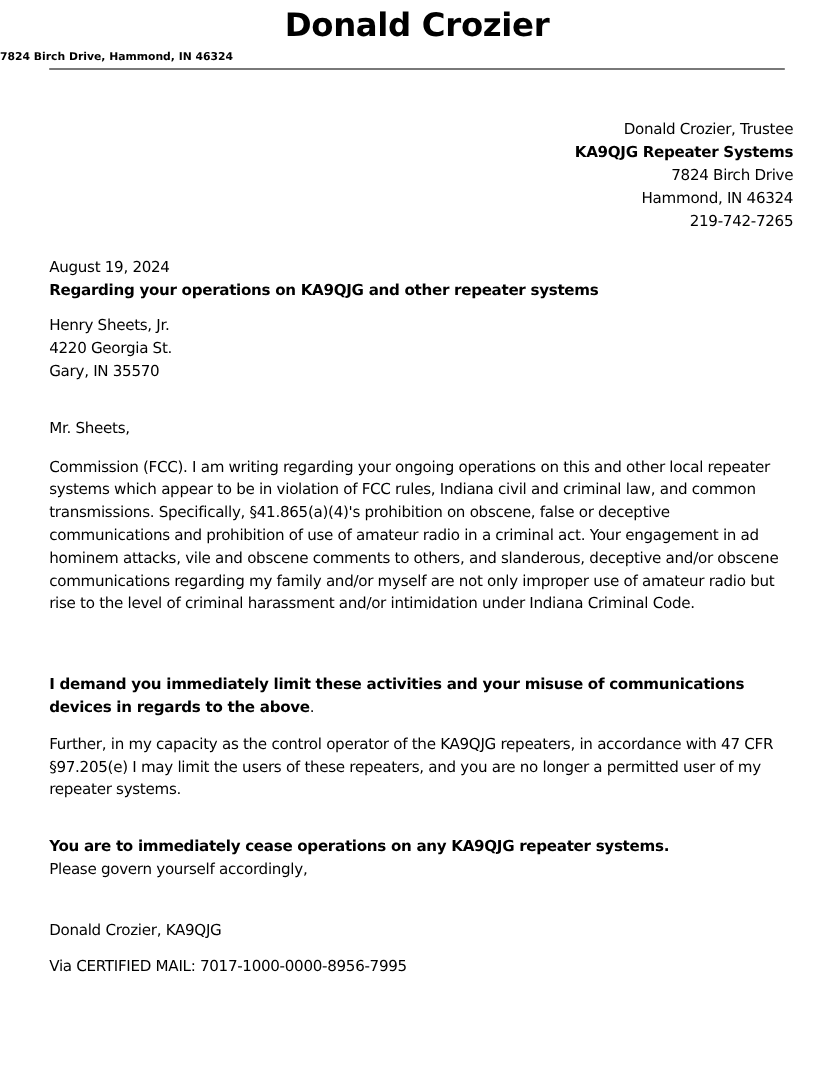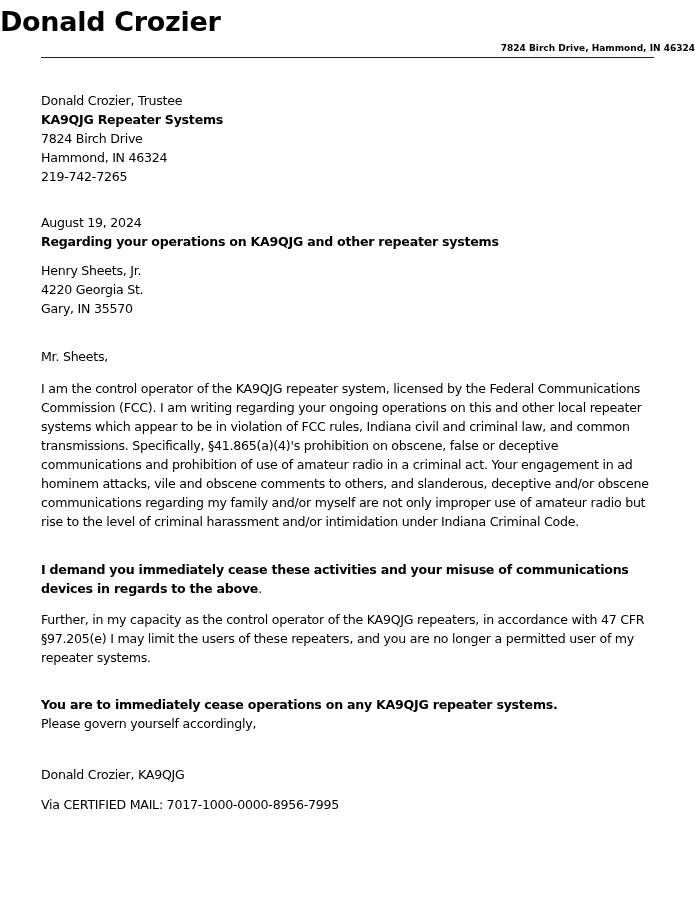--- a/index.html
+++ b/index.html
@@ -2,26 +2,26 @@
 <html><head>
 <meta charset="utf-8">
 <style>
   html, body { margin: 0; padding: 0; background: #ffffff; }
   body {
     width: 695px; height: 899px; position: relative; overflow: hidden;
     color: #000; font-family: "DejaVu Sans", sans-serif;
   }
   .letterhead-name {
     position: absolute; left: 0; width: 695px; top: 4px;
-    font-family: "DejaVu Sans", sans-serif;
+    text-align: center; font-family: "DejaVu Sans", sans-serif;
     font-weight: bold; font-size: 27px; line-height: 36px; letter-spacing: -0.3px;
   }
   .letterhead-address {
     position: absolute; left: 0; width: 695px; top: 42px;
-    text-align: right; font-weight: bold; font-size: 9px; line-height: 12px;
+    text-align: left; font-weight: bold; font-size: 9px; line-height: 12px;
     font-family: "DejaVu Sans", sans-serif;
   }
   .letterhead-rule {
     position: absolute; left: 41px; width: 613px; top: 57px; height: 0;
     border-top: 1.5px solid #222;
   }
   .block {
     position: absolute; left: 41px; width: 620px;
     font-size: 12.6px; line-height: 19px; letter-spacing: -0.25px;
     font-family: "DejaVu Sans", sans-serif;
@@ -31,21 +31,21 @@
   .para { white-space: normal; }
   .para div { white-space: nowrap; }
 </style>
 </head>
 <body>
 
 <div class="letterhead-name">Donald Crozier</div>
 <div class="letterhead-address">7824 Birch Drive, Hammond, IN 46324</div>
 <div class="letterhead-rule"></div>
 
-<div class="block" style="top:91px;">
+<div class="block" style="top:98px;text-align:right;">
   <div>Donald Crozier, Trustee</div>
   <div class="bold">KA9QJG Repeater Systems</div>
   <div>7824 Birch Drive</div>
   <div>Hammond, IN 46324</div>
   <div>219-742-7265</div>
 </div>
 
 <div class="block" style="top:213px;">
   <div>August 19, 2024</div>
   <div class="bold">Regarding your operations on KA9QJG and other repeater systems</div>
@@ -55,32 +55,31 @@
   <div>Henry Sheets, Jr.</div>
   <div>4220 Georgia St.</div>
   <div>Gary, IN 35570</div>
 </div>
 
 <div class="block" style="top:347px;">
   <div>Mr. Sheets,</div>
 </div>
 
 <div class="block para" style="top:379px;">
-  <div>I am the control operator of the KA9QJG repeater system, licensed by the Federal Communications</div>
   <div>Commission (FCC).  I am writing regarding your ongoing operations on this and other local repeater</div>
   <div>systems which appear to be in violation of FCC rules, Indiana civil and criminal law, and common</div>
   <div>transmissions.  Specifically, §41.865(a)(4)'s prohibition on obscene, false or deceptive</div>
   <div>communications and prohibition of use of amateur radio in a criminal act.  Your engagement in ad</div>
   <div>hominem attacks, vile and obscene comments to others, and slanderous, deceptive and/or obscene</div>
   <div>communications regarding my family and/or myself are not only improper use of amateur radio but</div>
   <div>rise to the level of criminal harassment and/or intimidation under Indiana Criminal Code.</div>
 </div>
 
 <div class="block para" style="top:560px;">
-  <div class="bold">I demand you immediately cease these activities and your misuse of communications</div>
+  <div class="bold">I demand you immediately limit these activities and your misuse of communications</div>
   <div><span class="bold">devices in regards to the above</span><span>.</span></div>
 </div>
 
 <div class="block para" style="top:610px;">
   <div>Further, in my capacity as the control operator of the KA9QJG repeaters, in accordance with 47 CFR</div>
   <div>§97.205(e) I may limit the users of these repeaters, and you are no longer a permitted user of my</div>
   <div>repeater systems.</div>
 </div>
 
 <div class="block" style="top:685px;margin-top:10px;">

